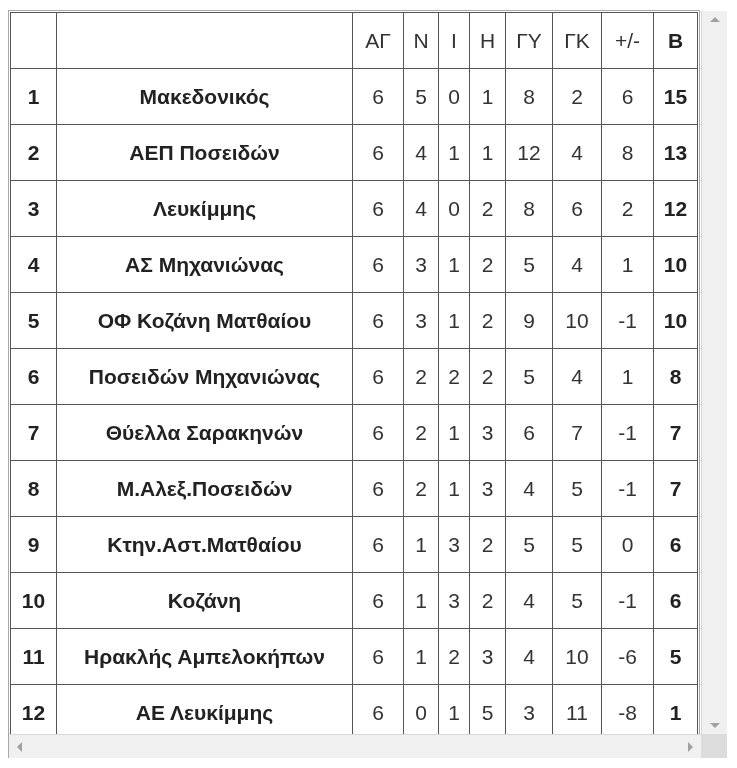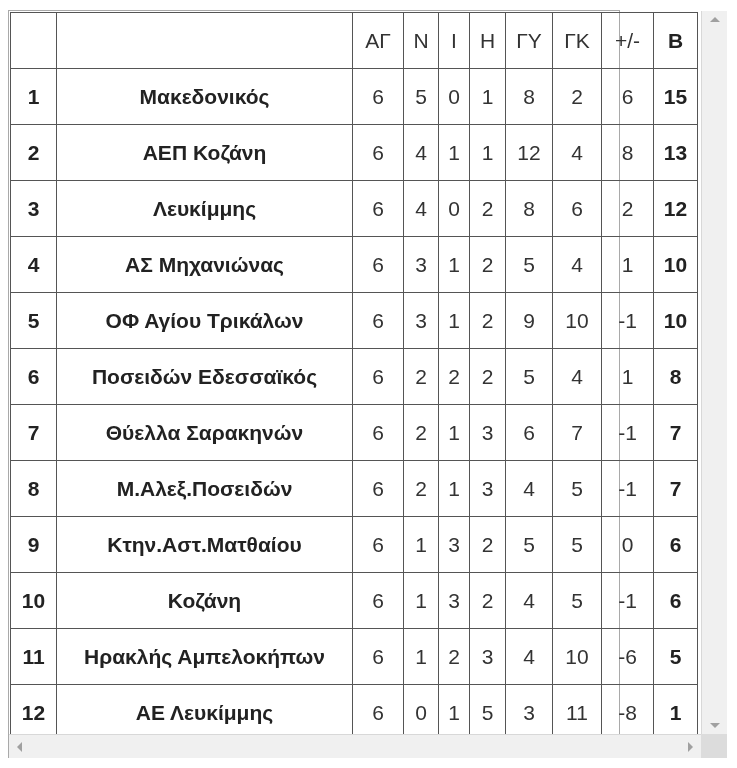--- a/index.html
+++ b/index.html
@@ -1,18 +1,18 @@
 <!DOCTYPE html>
 <html><head>
 <meta charset="utf-8">
 <style>
   html, body { margin:0; padding:0; background:#ffffff; }
   body { width:737px; height:768px; position:relative; overflow:hidden;
          font-family:"Liberation Sans", sans-serif; color:#222; }
-  .frame { position:absolute; left:8px; top:10px; width:612px; height:748px;
+  .frame { position:absolute; left:8px; top:10px; width:692px; height:748px;
            border:1px solid #a9a9a9; box-sizing:border-box; background:#fff; }
   .viewport { position:absolute; left:0; top:0; width:692px; height:723px; overflow:hidden; }
   table { border-collapse:collapse; position:absolute; left:1px; top:1px; }
   td, th { border:1px solid #555; text-align:center; padding:0; height:55px;
            font-size:21px; font-weight:normal; color:#333; }
   th { color:#333; }
   td.pos { font-weight:bold; color:#222; }
   td.team { font-weight:bold; color:#222;margin-left:22px; }
   td.pts, th.pts { font-weight:bold; color:#222; }
   .vscroll { position:absolute; left:692px; top:0; width:26px; height:723px;
@@ -66,21 +66,21 @@
             <td>5</td>
             <td>0</td>
             <td>1</td>
             <td>8</td>
             <td>2</td>
             <td>6</td>
             <td class="pts">15</td>
           </tr>
           <tr>
             <td class="pos">2</td>
-            <td class="team">ΑΕΠ Κοζάνη</td>
+            <td class="team">ΑΕΠ Ποσειδών</td>
             <td>6</td>
             <td>4</td>
             <td>1</td>
             <td>1</td>
             <td>12</td>
             <td>4</td>
             <td>8</td>
             <td class="pts">13</td>
           </tr>
           <tr>
@@ -102,33 +102,33 @@
             <td>3</td>
             <td>1</td>
             <td>2</td>
             <td>5</td>
             <td>4</td>
             <td>1</td>
             <td class="pts">10</td>
           </tr>
           <tr>
             <td class="pos">5</td>
-            <td class="team">ΟΦ Αγίου Τρικάλων</td>
+            <td class="team">ΟΦ Κοζάνη Ματθαίου</td>
             <td>6</td>
             <td>3</td>
             <td>1</td>
             <td>2</td>
             <td>9</td>
             <td>10</td>
             <td>-1</td>
             <td class="pts">10</td>
           </tr>
           <tr>
             <td class="pos">6</td>
-            <td class="team">Ποσειδών Εδεσσαϊκός</td>
+            <td class="team">Ποσειδών Μηχανιώνας</td>
             <td>6</td>
             <td>2</td>
             <td>2</td>
             <td>2</td>
             <td>5</td>
             <td>4</td>
             <td>1</td>
             <td class="pts">8</td>
           </tr>
           <tr>

